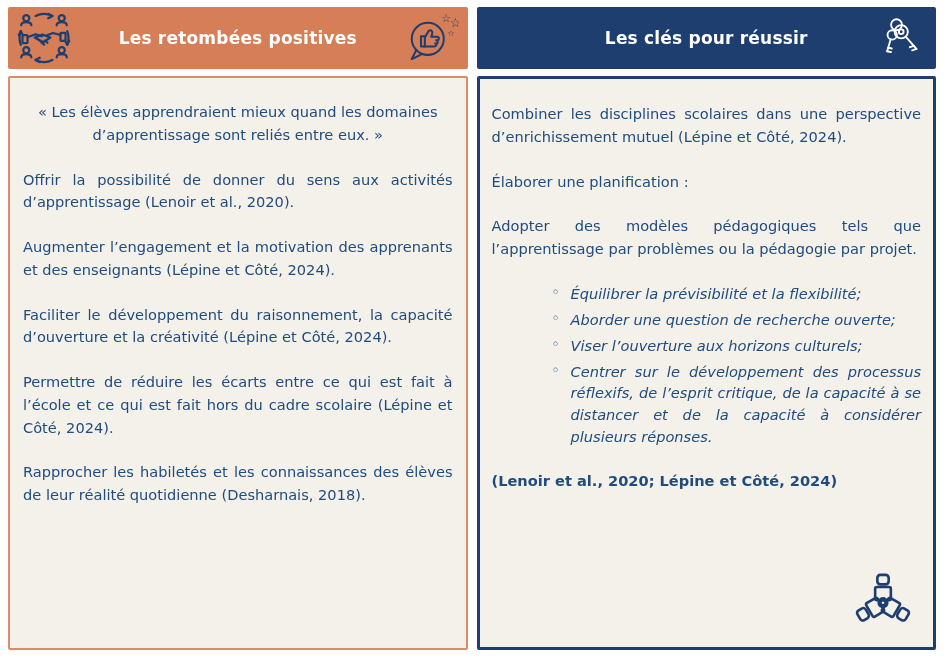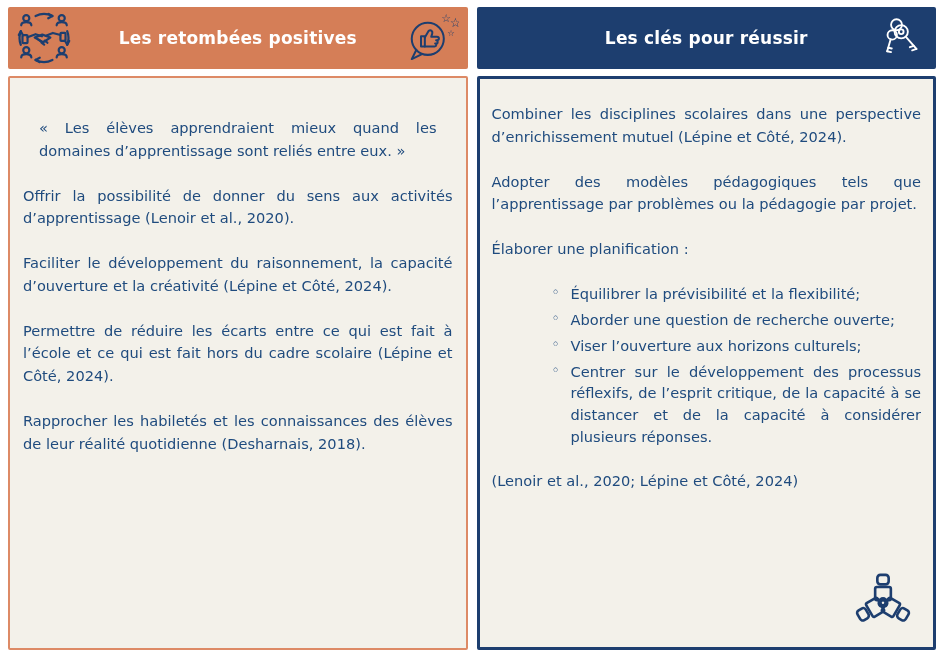--- a/index.html
+++ b/index.html
@@ -18,28 +18,28 @@
   .header-bar.navy{background:var(--navy);}
   .header-title{color:var(--header_text);font-weight:bold;font-size:17px;letter-spacing:.2px;}
   .hdr-icon{position:absolute;top:50%;transform:translateY(-50%);line-height:0;}
   .hdr-icon.at-left{left:9px;}
   .hdr-icon.at-right{right:9px;}
   .body-box{flex:1;background:var(--panel_bg);border-radius:2px;position:relative;overflow:hidden;}
   .body-box.orange-border{border:2px solid var(--orange_border);padding:23px 13px 10px 13px;}
   .body-box.navy-border{border:3px solid var(--navy);padding:24px 12px 10px 12px;}
   .body-box p{margin:0 0 22px 0;color:var(--text);font-size:14.6px;line-height:1.56;
               text-align:justify;}
-  .quote p{margin:16px;}
+  .quote p{text-align:center;margin:0;}
   .quote{margin:0 0 22px 0;}
-  ul.keys-list{list-style:none;margin:0 0 22px 0;padding:0 0 0 58px;}
+  ul.keys-list{list-style:none;margin:0 0 22px 0;padding:0 0 0 58px;font-style:italic;}
   ul.keys-list li{position:relative;padding-left:21px;margin:0 0 4px 0;color:var(--text);
                   font-size:14.6px;line-height:1.5;text-align:justify;}
   ul.keys-list li::before{content:"\25E6";position:absolute;left:2px;top:-1px;
                           font-size:14px;color:var(--text);}
-  .citation{margin-left:79px;text-align:right;}
+  .citation{margin-left:79px;text-align:right;font-weight:bold;}
   .corner-icon{position:absolute;right:8px;bottom:5px;line-height:0;}
 </style>
 </head>
 <body>
 
 <div class="page">
 
   <div class="col">
     <div class="header-bar orange">
       <span class="hdr-icon at-left">
@@ -83,20 +83,21 @@
           <text x="50" y="30" font-size="10" fill="#1D3E6F" stroke="none">☆</text>
         </svg>
       </span>
     </div>
 
     <div class="body-box orange-border">
       <div class="quote">
         <p>« Les élèves apprendraient mieux quand les domaines d’apprentissage sont reliés entre eux. »</p>
       </div>
       <p>Offrir la possibilité de donner du sens aux activités d’apprentissage (Lenoir et al., 2020).</p>
+      <p>Augmenter l’engagement et la motivation des apprenants et des enseignants (Lépine et Côté, 2024).</p>
       <p>Faciliter le développement du raisonnement, la capacité d’ouverture et la créativité (Lépine et Côté, 2024).</p>
       <p>Permettre de réduire les écarts entre ce qui est fait à l’école et ce qui est fait hors du cadre scolaire (Lépine et Côté, 2024).</p>
       <p>Rapprocher les habiletés et les connaissances des élèves de leur réalité quotidienne (Desharnais, 2018).</p>
     </div>
   </div>
 
   <div class="col">
     <div class="header-bar navy">
       <span class="header-title">Les clés pour réussir</span>
       <span class="hdr-icon at-right">
@@ -108,22 +109,22 @@
           <path d="M50.5 46 l-5.5 1.8 M47 42 l-5 1.8"></path>
           <circle cx="19.5" cy="28" r="6"></circle>
           <path d="M17.5 33.5 L13 49"></path>
           <path d="M13 49 l5 1 M14.5 44.5 l4.4 .9"></path>
         </svg>
       </span>
     </div>
 
     <div class="body-box navy-border">
       <p>Combiner les disciplines scolaires dans une perspective d’enrichissement mutuel (Lépine et Côté, 2024).</p>
+      <p>Élaborer une planification :</p>
       <p>Adopter des modèles pédagogiques tels que l’apprentissage par problèmes ou la pédagogie par projet.</p>
-      <p>Élaborer une planification :</p>
       <ul class="keys-list">
         <li>Équilibrer la prévisibilité et la flexibilité;</li>
         <li>Aborder une question de recherche ouverte;</li>
         <li>Viser l’ouverture aux horizons culturels;</li>
         <li>Centrer sur le développement des processus réflexifs, de l’esprit critique, de la capacité à se distancer et de la capacité à considérer plusieurs réponses.</li>
       </ul>
       <p class="citation">(Lenoir et al., 2020; Lépine et Côté, 2024)</p>
 
       <span class="corner-icon">
         <svg width="84" height="82" viewBox="0 0 96 94" fill="none" stroke="#1D3E6F" stroke-width="3" stroke-linecap="round" stroke-linejoin="round">

